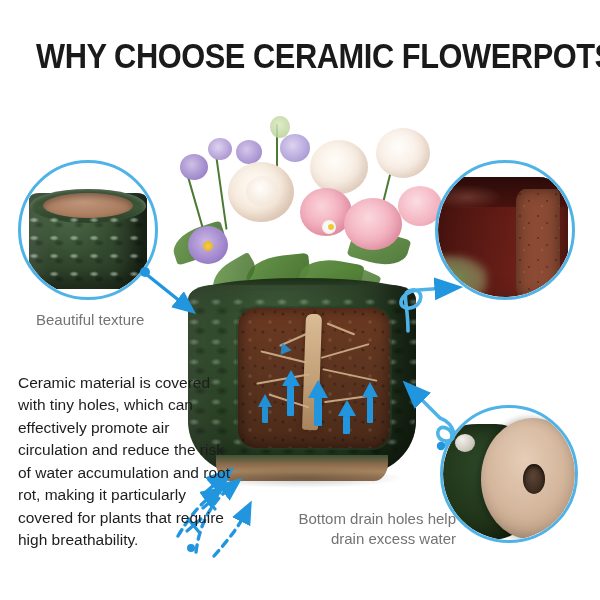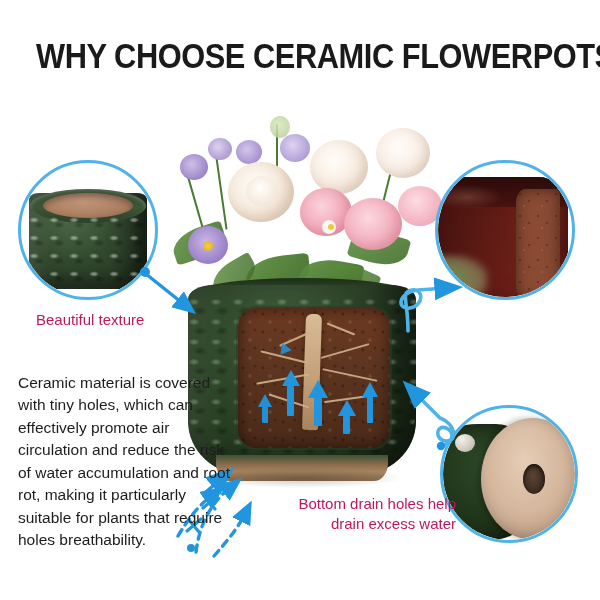--- a/index.html
+++ b/index.html
@@ -218,24 +218,24 @@
 
   
   svg.conn{position:absolute;left:0;top:0;width:600px;height:600px;pointer-events:none;}
 
   
   .bloom{position:absolute;border-radius:50%;}
   .leaf{position:absolute;border-radius:60% 10% 60% 10%;background:linear-gradient(135deg,#5f9140 0%,#3f6a28 100%);}
   .stem{position:absolute;width:2px;background:#4c7a33;border-radius:2px;}
 
   
-  .caption{position:absolute;color:#be185d;font-size:15px;line-height:1.33;}
+  .caption{position:absolute;color:#737373;font-size:15px;line-height:1.33;}
   #cap-texture{left:36px;top:310px;width:200px;}
   #cap-holes{left:478px;top:303px;width:118px;}
-  #cap-drain{left:296px;top:494px;width:160px;text-align:right;}
+  #cap-drain{left:296px;top:509px;width:160px;text-align:right;}
   #body-text{
     position:absolute;left:18px;top:372px;width:212px;
     color:#1d1d1d;font-size:15.5px;line-height:1.45;
   }
 </style>
 </head>
 <body>
 
 <div id="infographic">
 
@@ -375,15 +375,15 @@
       <path d="M187,531 L201,519 M189,520 L199,532"></path>
     </g>
     <circle cx="191" cy="548" r="4" fill="#2196DE"></circle>
   </svg>
 
   <div class="caption" id="cap-texture">Beautiful texture</div>
 
 
   <div class="caption" id="cap-drain">Bottom drain holes help drain excess water</div>
 
-  <div id="body-text">Ceramic material is covered with tiny holes, which can effectively promote air circulation and reduce the risk of water accumulation and root rot, making it particularly suitable for plants that require holes breathability.</div>
+  <div id="body-text">Ceramic material is covered with tiny holes, which can effectively promote air circulation and reduce the risk of water accumulation and root rot, making it particularly covered for plants that require high breathability.</div>
 
 </div>
 
 </body></html>

